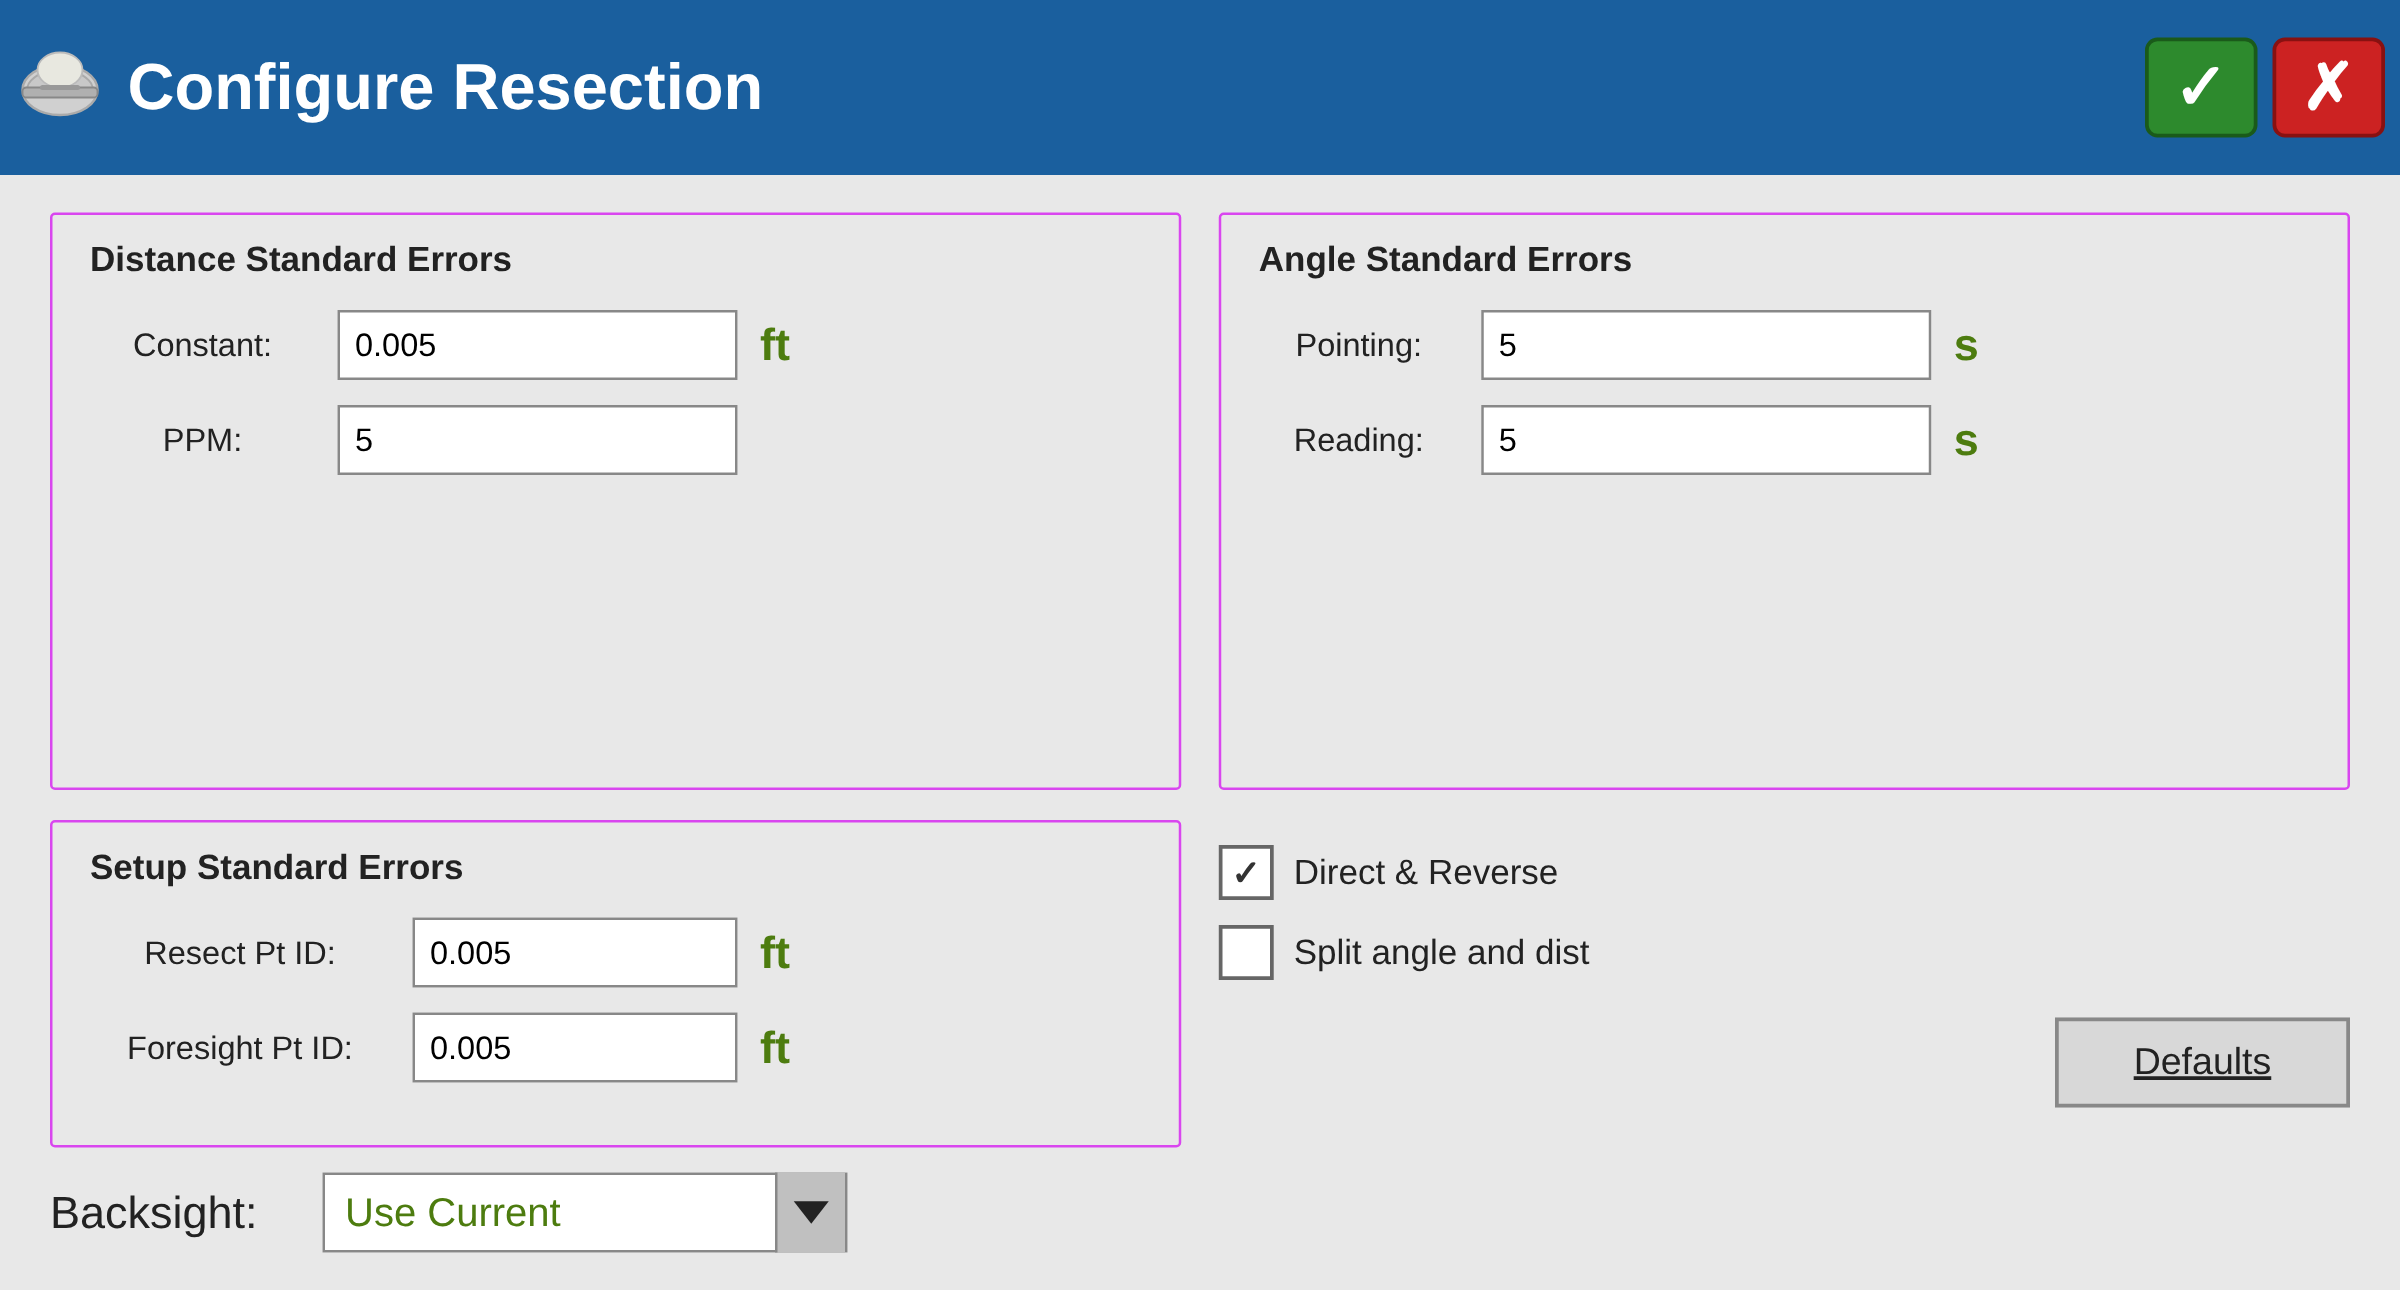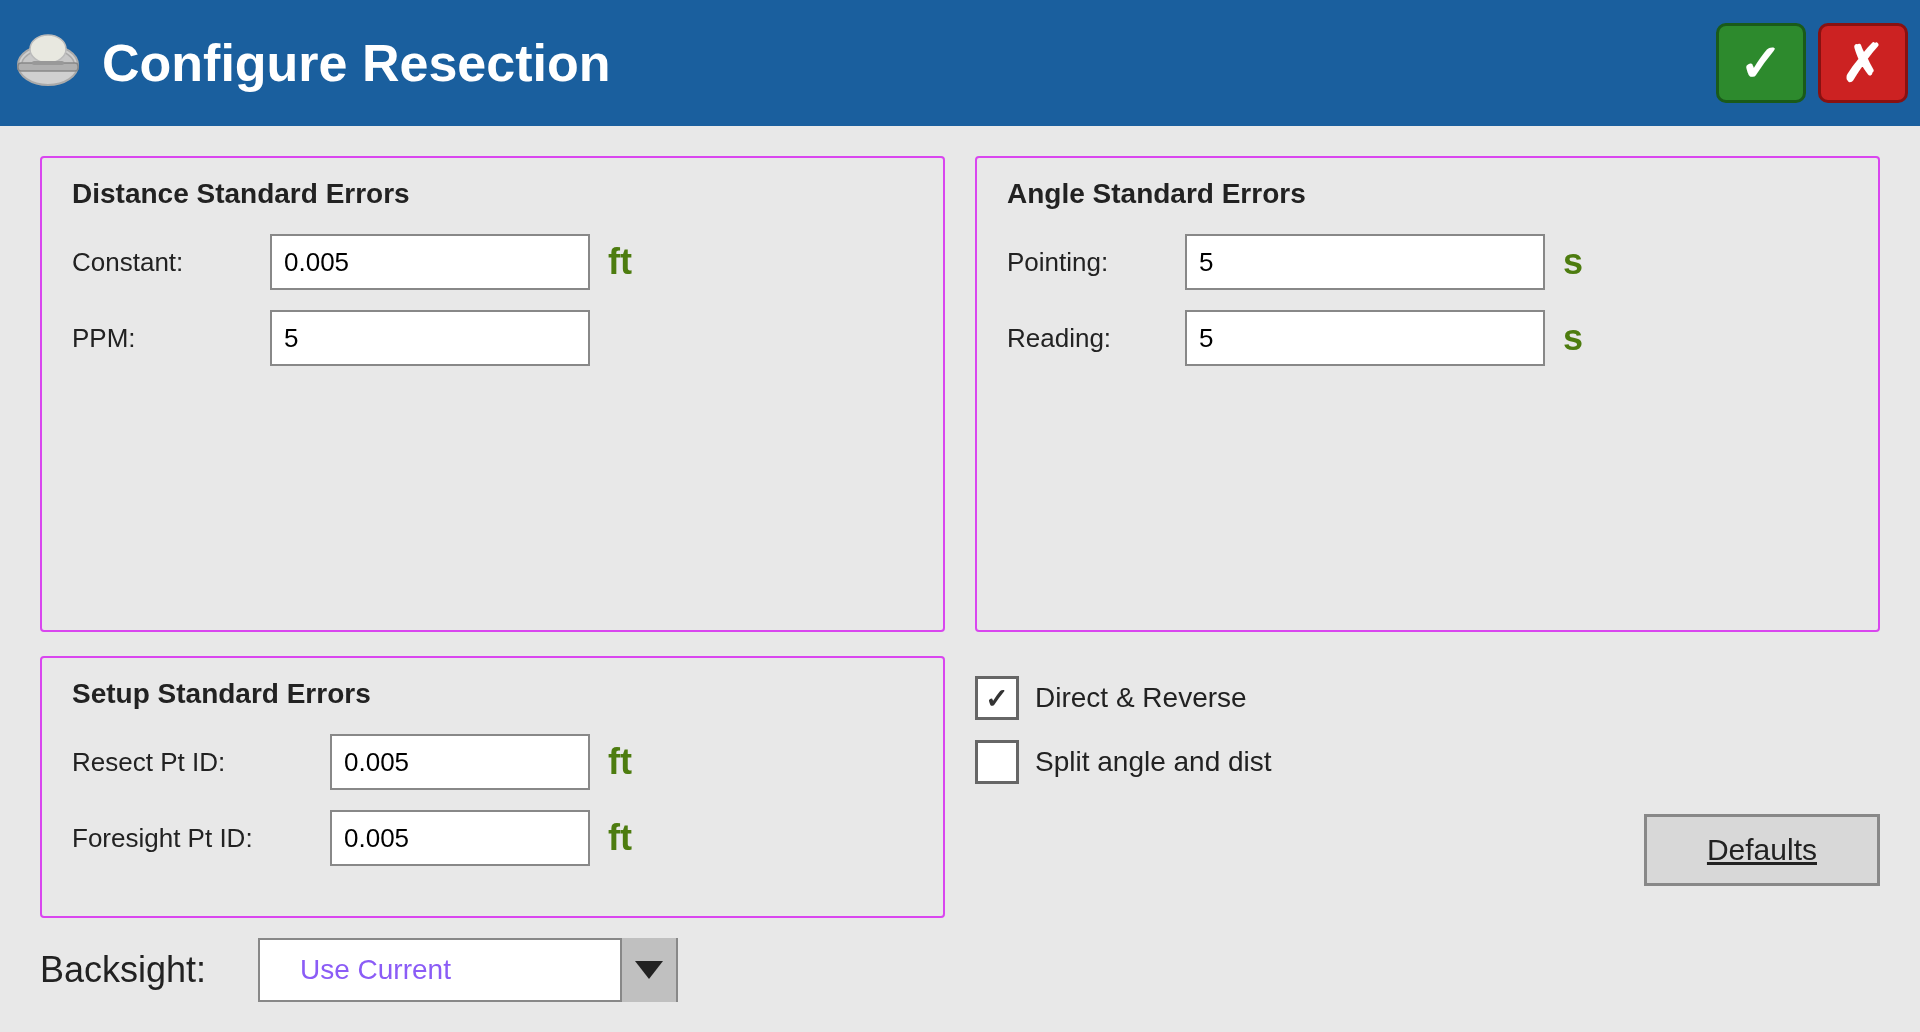--- a/index.html
+++ b/index.html
@@ -14,21 +14,21 @@
       flex-direction: column;
     }
 
     
     .title-bar {
       background: #1a5f9e;
       display: flex;
       align-items: center;
       justify-content: space-between;
       padding: 0 12px;
-      height: 126px;
+      height: 140px;
       flex-shrink: 0;
     }
 
     .title-bar-left {
       display: flex;
       align-items: center;
       gap: 18px;
     }
 
     .helmet-icon {
@@ -134,21 +134,21 @@
       display: flex;
       align-items: center;
       gap: 18px;
       margin-bottom: 20px;
     }
 
     .form-label {
       font-size: 26px;
       color: #222;
       min-width: 180px;
-      text-align: left;
+      text-align: center;
     }
 
     .form-input {
       font-size: 26px;
       padding: 8px 12px;
       border: 2px solid #888;
       background: white;
       width: 320px;
       height: 56px;
     }
@@ -229,24 +229,23 @@
       display: flex;
       align-items: center;
       border: 2px solid #888;
       background: white;
       height: 64px;
       width: 420px;
     }
 
     .backsight-text {
       flex: 1;
-      font-size: 28px;
+      font-size: 32px;
       padding: 0 16px;
-      color: #8b5cf6;
-      margin-left: 24px;
+      color: #4d7c0f;
     }
 
     .backsight-arrow {
       width: 56px;
       height: 64px;
       background: #c0c0c0;
       border-left: 2px solid #888;
       display: flex;
       align-items: center;
       justify-content: center;

